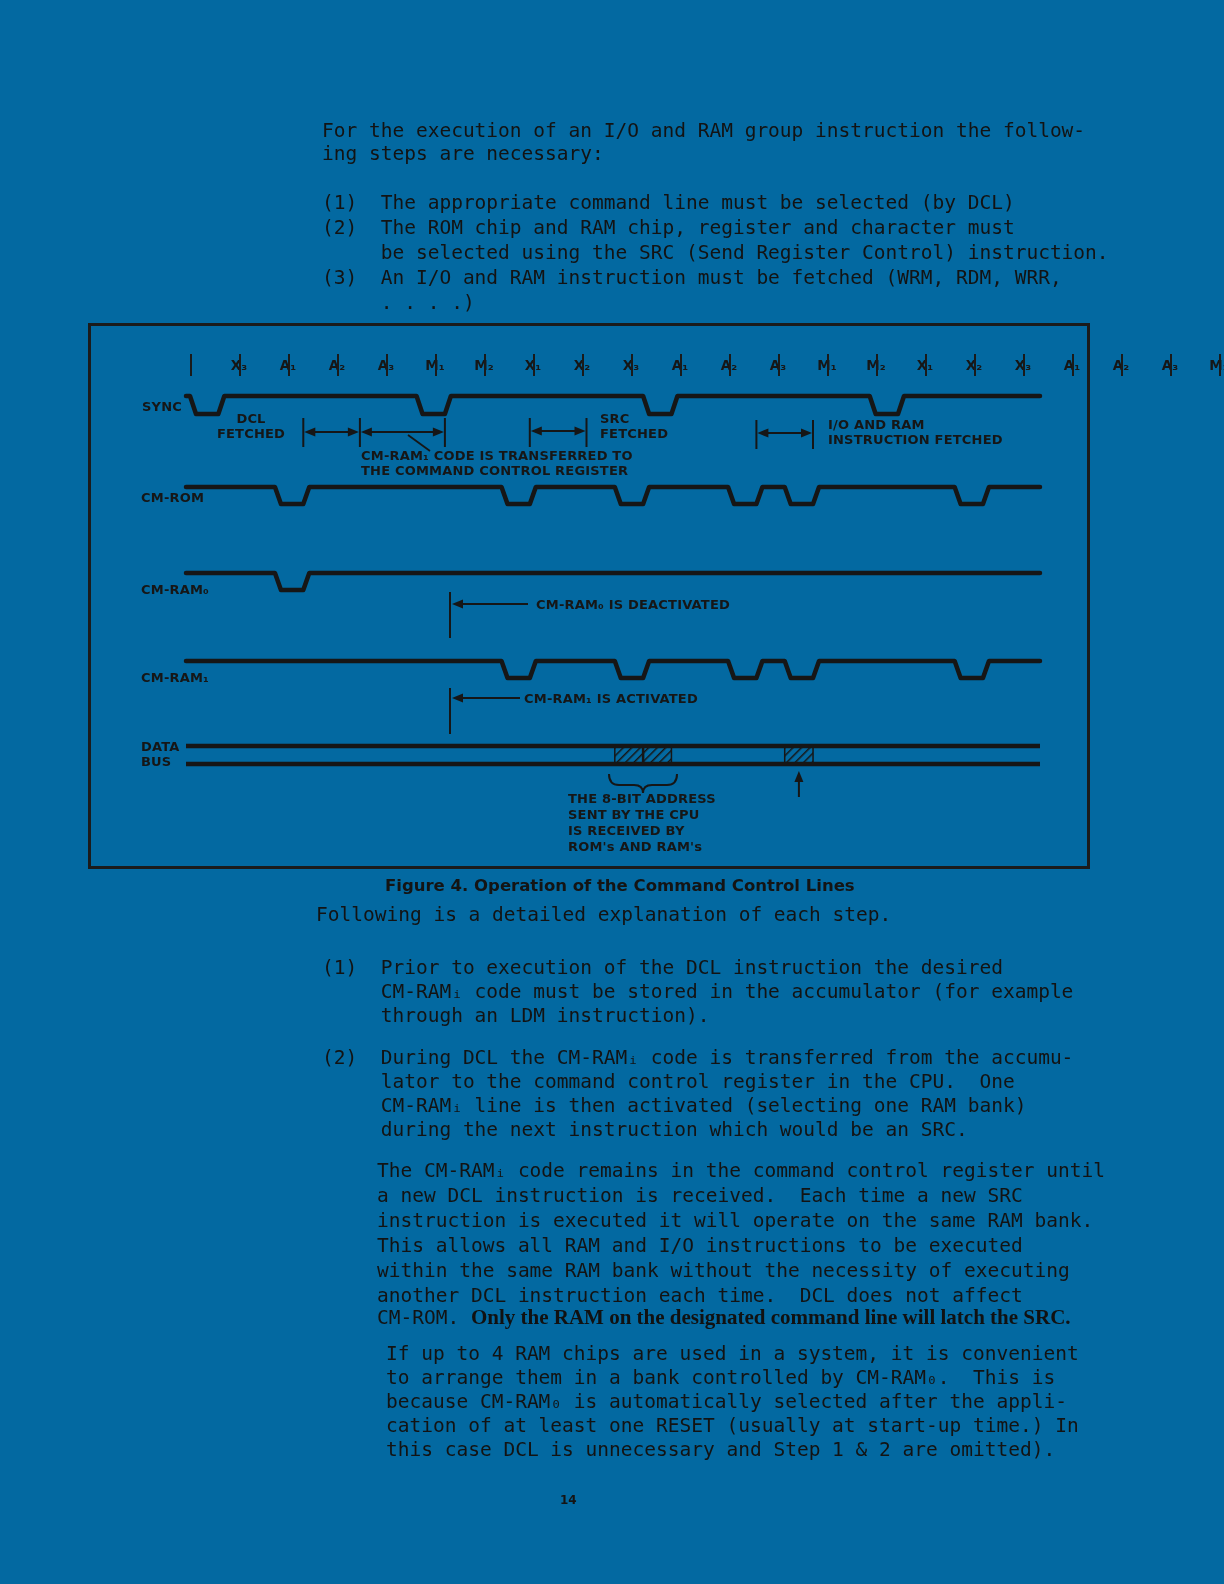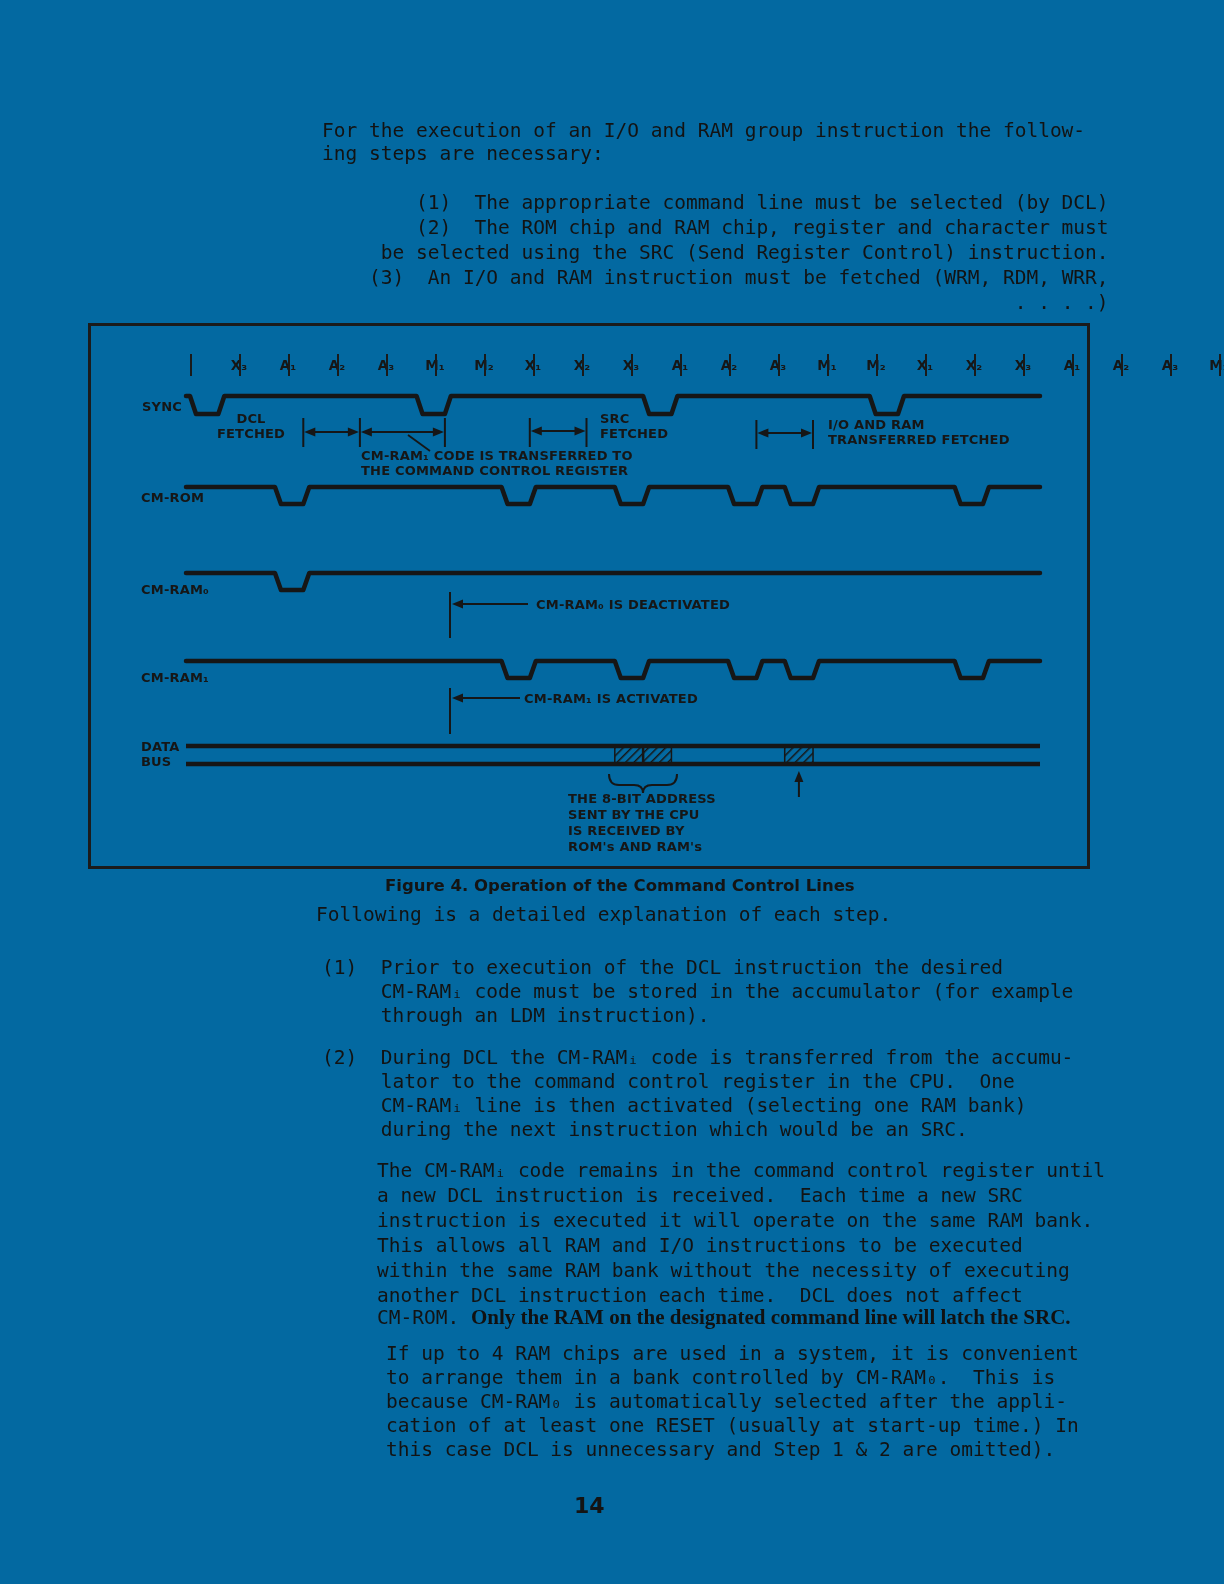--- a/index.html
+++ b/index.html
@@ -53,34 +53,34 @@
   .cycle-cell:last-child{border-right:2px solid #1a1a1a;}
   #caption{
     position:absolute;left:385px;top:876px;
     font-family:"DejaVu Sans",sans-serif;
     font-weight:bold;font-size:16.5px;color:#141414;
   }
   #p-3b{position:absolute;left:377px;top:1305px;white-space:pre;}
   #p-3b .m{font-family:"DejaVu Sans Mono","DejaVu Sans",monospace;font-size:19.5px;color:#131313;}
   #p-3b .b{font-family:"Liberation Serif","DejaVu Serif",serif;font-weight:bold;font-size:21px;color:#111;}
   #page-number{
-    position:absolute;left:574px;top:1493px;
-    font-family:"DejaVu Sans",sans-serif;font-weight:bold;font-size:22px;color:#141414;
+    position:absolute;left:560px;top:1493px;
+    font-family:"DejaVu Sans",sans-serif;font-weight:bold;font-size:12px;color:#141414;
   }
   .right{text-align:center}
 </style>
 </head>
 <body>
 
 <div id="page">
 
   <div class="mono lh23" style="left:322px;top:119px;">For the execution of an I/O and RAM group instruction the follow-
 ing steps are necessary:</div>
 
-  <div class="mono lh25" style="left:322px;top:190px;text-align:right;">(1)  The appropriate command line must be selected (by DCL)
+  <div class="mono lh25" style="left:322px;top:190px;">(1)  The appropriate command line must be selected (by DCL)
 (2)  The ROM chip and RAM chip, register and character must
      be selected using the SRC (Send Register Control) instruction.
 (3)  An I/O and RAM instruction must be fetched (WRM, RDM, WRR,
      . . . .)</div>
 
   <div id="figure-box"></div>
 
   <svg id="fig-svg" viewBox="0 0 1002 546">
       <defs>
         <pattern id="hatch" width="6" height="6" patternUnits="userSpaceOnUse" patternTransform="rotate(45)">
@@ -169,21 +169,21 @@
   <div class="ann" style="left:141px;top:739px;">DATA
 BUS</div>
 
   <div class="ann right" style="left:204px;top:411px;width:94px;">DCL
 FETCHED</div>
   <div class="ann" style="left:361px;top:448px;">CM-RAM₁ CODE IS TRANSFERRED TO
 THE COMMAND CONTROL REGISTER</div>
   <div class="ann" style="left:600px;top:411px;">SRC
 FETCHED</div>
   <div class="ann" style="left:828px;top:417px;">I/O AND RAM
-TRANSFERRED FETCHED</div>
+INSTRUCTION FETCHED</div>
   <div class="ann" style="left:536px;top:597px;">CM-RAM₀ IS DEACTIVATED</div>
   <div class="ann" style="left:524px;top:691px;">CM-RAM₁ IS ACTIVATED</div>
   <div class="ann lh16" style="left:568px;top:791px;">THE 8-BIT ADDRESS
 SENT BY THE CPU
 IS RECEIVED BY
 ROM's AND RAM's</div>
 
   <div id="caption">Figure 4.  Operation of the Command Control Lines</div>
 
   <div class="mono lh24" style="left:316px;top:903px;">Following is a detailed explanation of each step.</div>

